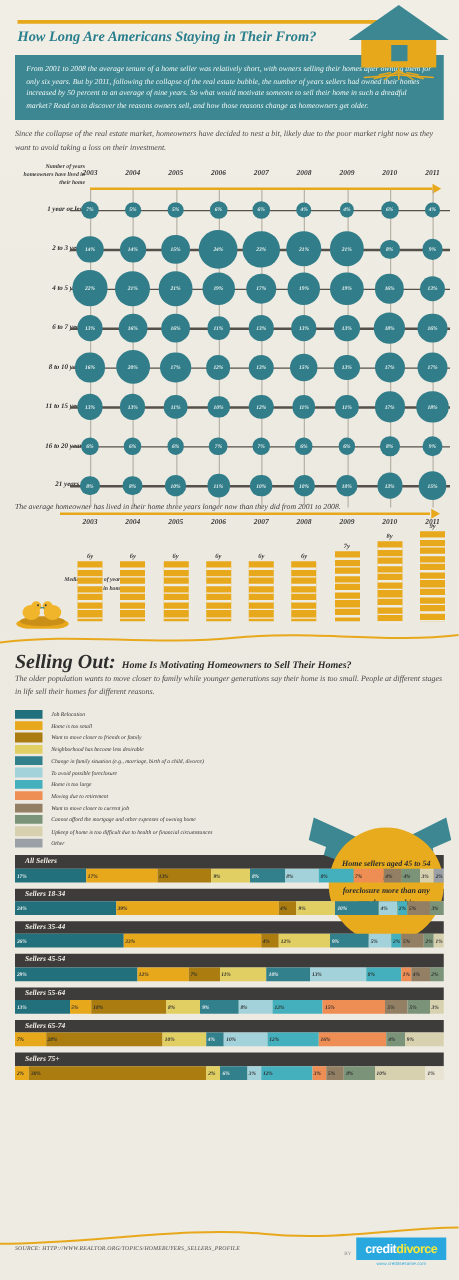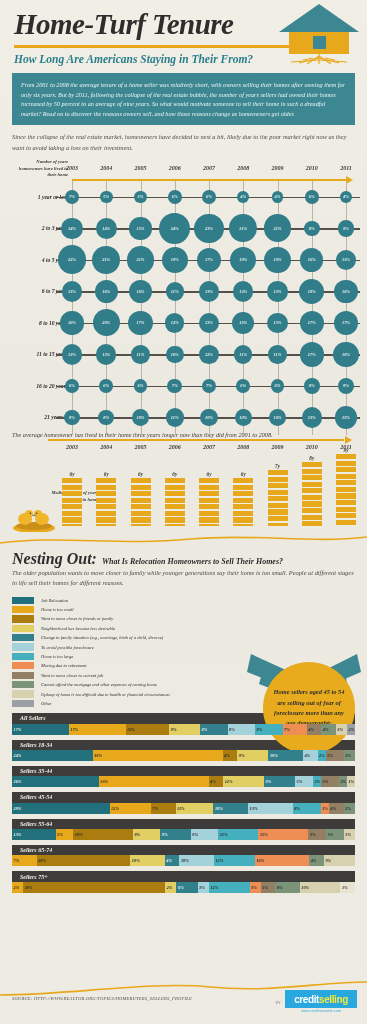--- a/index.html
+++ b/index.html
@@ -140,21 +140,20 @@
     font-family: "Liberation Sans", sans-serif; font-size: 3.6px; color: #29a8df;
     letter-spacing: 0.1px;
   }
 </style>
 </head>
 <body>
 
 <div class="page">
 
   <div class="header">
-    <div class="title">Home-Turf Tenure</div>
     <div class="rule"></div>
     <div class="subtitle">How Long Are Americans Staying in Their From?</div>
     <svg class="house" viewBox="0 0 84 64">
       <polygon points="42,2 82,30 2,30" fill="#3c8792"></polygon>
       <rect x="12" y="30" width="60" height="22" fill="#e8a81c"></rect>
       <rect x="36" y="34" width="13" height="13" fill="#3c8792"></rect>
       <g stroke="#e8a81c" stroke-width="1.2" fill="none">
         <path d="M42 52 L42 62"></path>
           <path d="M42 54 L30 62"></path>
           <path d="M42 54 L54 62"></path>
@@ -411,22 +410,22 @@
       </div>
       <div class="med-val" style="left: 334px; top: 3px;">9y</div>
     </div>
 
   <svg class="wave" viewBox="0 0 367 16" preserveAspectRatio="none">
     <path d="M0,11 C60,3 120,14 190,7 C255,1 310,12 367,5" stroke="#e8a81c" stroke-width="1.6" fill="none"></path>
   </svg>
 
   <div class="selling">
     <div class="sell-head-row">
-      <span class="sec-head">Nesting Out:</span>
-      <span class="sell-q">What Is Relocation Homeowners to Sell Their Homes?</span>
+      <span class="sec-head">Selling Out:</span>
+      <span class="sell-q">Home Is Motivating Homeowners to Sell Their Homes?</span>
     </div>
     <div class="sec-sub">The older population wants to move closer to family while younger generations say their home is too small. People at different stages in life sell their homes for different reasons.</div>
     <div class="legend" id="legend">
         <div class="legend-row">
           <span class="sw" style="background: rgb(35, 112, 125);"></span>
           <span class="lg-text">Job Relocation</span>
         </div>
         <div class="legend-row">
           <span class="sw" style="background: rgb(232, 168, 28);"></span>
           <span class="lg-text">Home is too small</span>
@@ -595,18 +594,18 @@
     </div>
 
   <div class="footer">
     <svg width="367" height="20" style="position:absolute;left:0;top:0" viewBox="0 0 367 20" preserveAspectRatio="none">
       <path d="M0,17 C70,17 150,3 210,9 C270,15 320,4 367,4" stroke="#e8a81c" stroke-width="1.6" fill="none"></path>
     </svg>
     <div class="source">SOURCE: HTTP://WWW.REALTOR.ORG/TOPICS/HOMEBUYERS_SELLERS_PROFILE</div>
     <div class="by">BY</div>
     <div class="logo">
       <span class="c1">credit</span>
-        <span class="c2">selling</span>
+        <span class="c2">divorce</span>
     </div>
     <div class="logo-url">www.creditsesame.com</div>
   </div>
 
 </div>
 
 </body></html>

